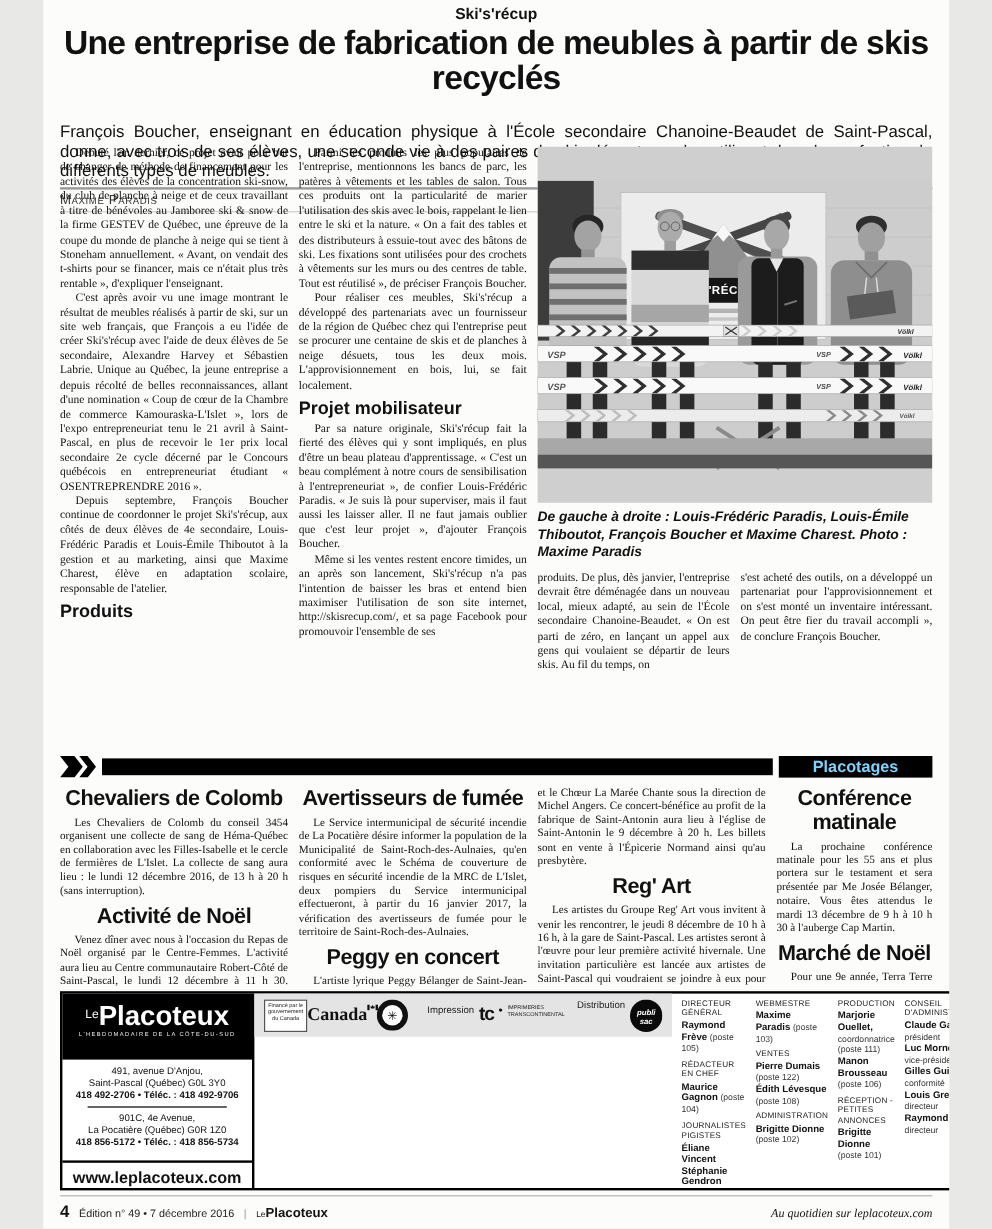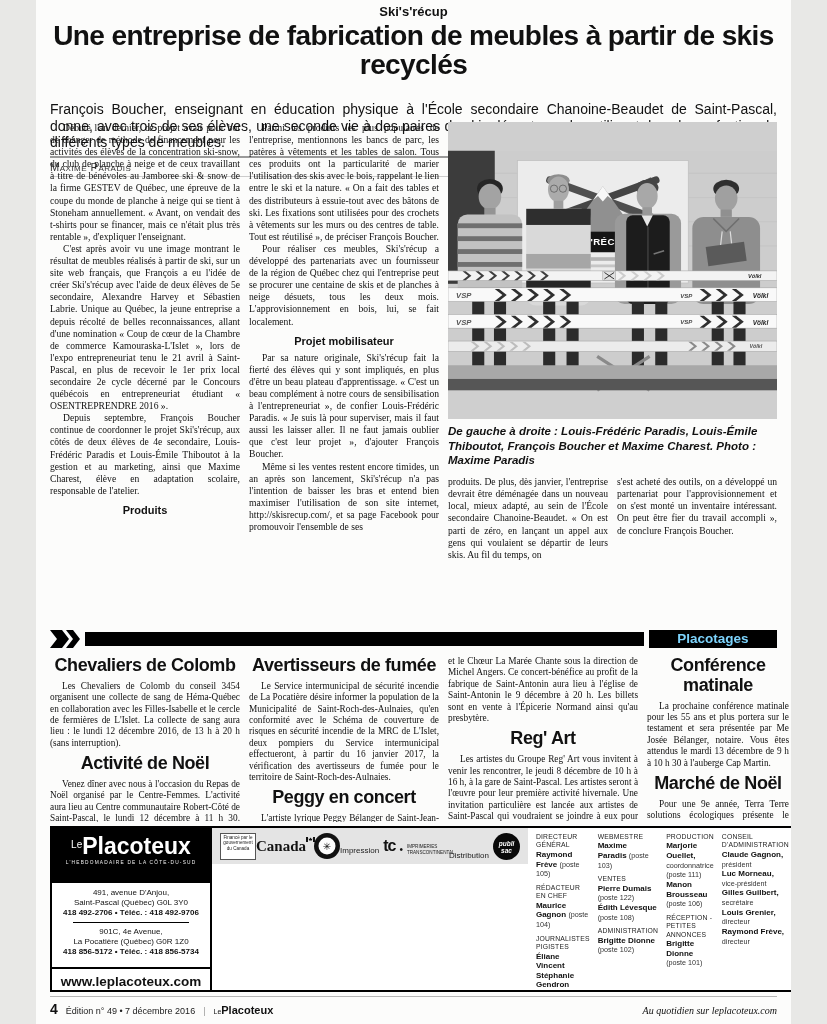--- a/index.html
+++ b/index.html
@@ -19,39 +19,39 @@
             font-size:11px; font-variant:small-caps; letter-spacing:.5px; color:#333;
             padding:3px 0; border-bottom:1px solid #ccc; }
 
   
   .article { position:absolute; top:122px; left:14px; right:14px; height:505px;
              display:flex; gap:9px; overflow:hidden; font-size:9.6px; line-height:12.1px;
              text-align:justify; }
   .col { width:190px; flex:none; }
   .p { text-indent:13px; }
   .p.cont { text-indent:0; }
-  .subhead { text-align:center; font-family:"Liberation Sans",sans-serif; font-weight:bold;
-             font-size:11px; margin:7px 0 5px; }
+  .subhead { text-align:left; font-family:"Liberation Sans",sans-serif; font-weight:bold;
+             font-size:15px; margin:7px 0 5px; }
   .photo-block { flex:1; display:flex; flex-direction:column; }
   .photo-svg { width:100%; height:297px; display:block; background:#cfcfcf; }
   .caption { font-family:"Liberation Sans",sans-serif; font-weight:bold; font-style:italic;
              font-size:11.5px; line-height:1.28; margin:5px 0 8px; text-align:left; }
   .subcols { display:flex; gap:9px; }
   .subcol { flex:1; }
 
   
   .plac-bar { position:absolute; top:630px; left:14px; right:14px; height:18px;
               display:flex; align-items:center; gap:5px; }
   .bar-line { flex:1; height:14px; background:#000; }
   .bar-label-box { background:#000; color:#7dd3fc; width:128px; height:18px; text-align:center;
                    font-family:"Liberation Sans",sans-serif; font-weight:bold;
                    font-size:13.5px; line-height:18px; }
 
   
-  .sections { position:absolute; top:656px; left:14px; right:2px; height:166px;
+  .sections { position:absolute; top:656px; left:14px; right:14px; height:166px;
               display:flex; gap:9px; overflow:hidden; font-size:9.3px; line-height:11.4px;
               text-align:justify; }
   .sec-col { width:190px; flex:none; }
   .sec-col:last-child { width:auto; flex:1; }
   .sec-h { font-family:"Liberation Sans",sans-serif; font-weight:bold; font-size:18px;
            line-height:1.1; letter-spacing:-0.4px; text-align:center; margin:5px 0 5px; }
   .sec-h.first { margin-top:0; }
   .sec-p { text-indent:12px; }
   .sec-p.cont { text-indent:0; }
 
@@ -70,21 +70,21 @@
   .mh-site { border-top:2px solid #000; height:26px; text-align:center; font-weight:bold;
              font-size:13.5px; line-height:26px; }
   .mh-mid { flex:1; display:flex; flex-direction:row; }
   .mh-logos { height:36px; background:#e4e4e4; display:flex; align-items:center;
               justify-content:space-between; padding:0 8px; }
   .gov-box { width:36px; height:27px; border:1px solid #555; background:#fff;
              font-size:4.6px; line-height:1.2; text-align:center; padding:1px; color:#222; }
   .canada-mark { font-family:"Liberation Serif",serif; font-weight:bold; font-size:15px;
                  position:relative; padding-right:8px; }
   .canada-flag { position:absolute; top:-1px; right:-1px; }
-  .imp-group, .dist-group { display:flex; align-items:flex-end; gap:4px; }
+  .imp-group, .dist-group { display:flex; align-items:flex-start; gap:4px;margin-left:16px; }
   .imp-label, .dist-label { font-size:8px; color:#222; }
   .tc-logo { font-weight:bold; font-size:16px; letter-spacing:-1px; }
   .tc-dot { font-size:10px; }
   .tc-name { font-size:4.6px; line-height:1.2; color:#222; width:42px; }
   .mh-staff { flex:1; display:flex; gap:8px; padding:5px 8px 2px; }
   .staff-col { flex:1; }
   .srole { font-size:6.8px; letter-spacing:.2px; color:#222; margin-top:5px; line-height:1.25; }
   .srole.first { margin-top:0; }
   .sline { font-size:8px; line-height:1.2; }
   .sname { font-weight:bold; }
@@ -405,21 +405,21 @@
             <div class="srole first">PRODUCTION</div>
             <div class="sline"><span class="sname">Marjorie Ouellet,</span> <span class="snote">coordonnatrice (poste 111)</span></div>
             <div class="sline"><span class="sname">Manon Brousseau</span> <span class="snote">(poste 106)</span></div>
             <div class="srole">RÉCEPTION - PETITES ANNONCES</div>
             <div class="sline"><span class="sname">Brigitte Dionne</span> <span class="snote">(poste 101)</span></div>
           </div>
           <div class="staff-col">
             <div class="srole first">CONSEIL D'ADMINISTRATION</div>
             <div class="sline"><span class="sname">Claude Gagnon,</span> <span class="snote">président</span></div>
             <div class="sline"><span class="sname">Luc Morneau,</span> <span class="snote">vice-président</span></div>
-            <div class="sline"><span class="sname">Gilles Guilbert,</span> <span class="snote">secrétaire</span></div>
+            <div class="sline"><span class="sname">Gilles Guilbert,</span> <span class="snote">conformité</span></div>
             <div class="sline"><span class="sname">Louis Grenier,</span> <span class="snote">directeur</span></div>
             <div class="sline"><span class="sname">Raymond Frève,</span> <span class="snote">directeur</span></div>
           </div>
         </div>
         <div class="mh-tombee">TOMBÉE : LUNDI 10 H 30 • Sans frais : Tél. : 1 855 492-2706 • Téléc. : 1 855 492-9706</div>
       </div>
     </div>
     <div class="mh-right">
       <div class="ed-line">
         <span class="ed-label">Édition Kamouraska-L'Islet</span>

